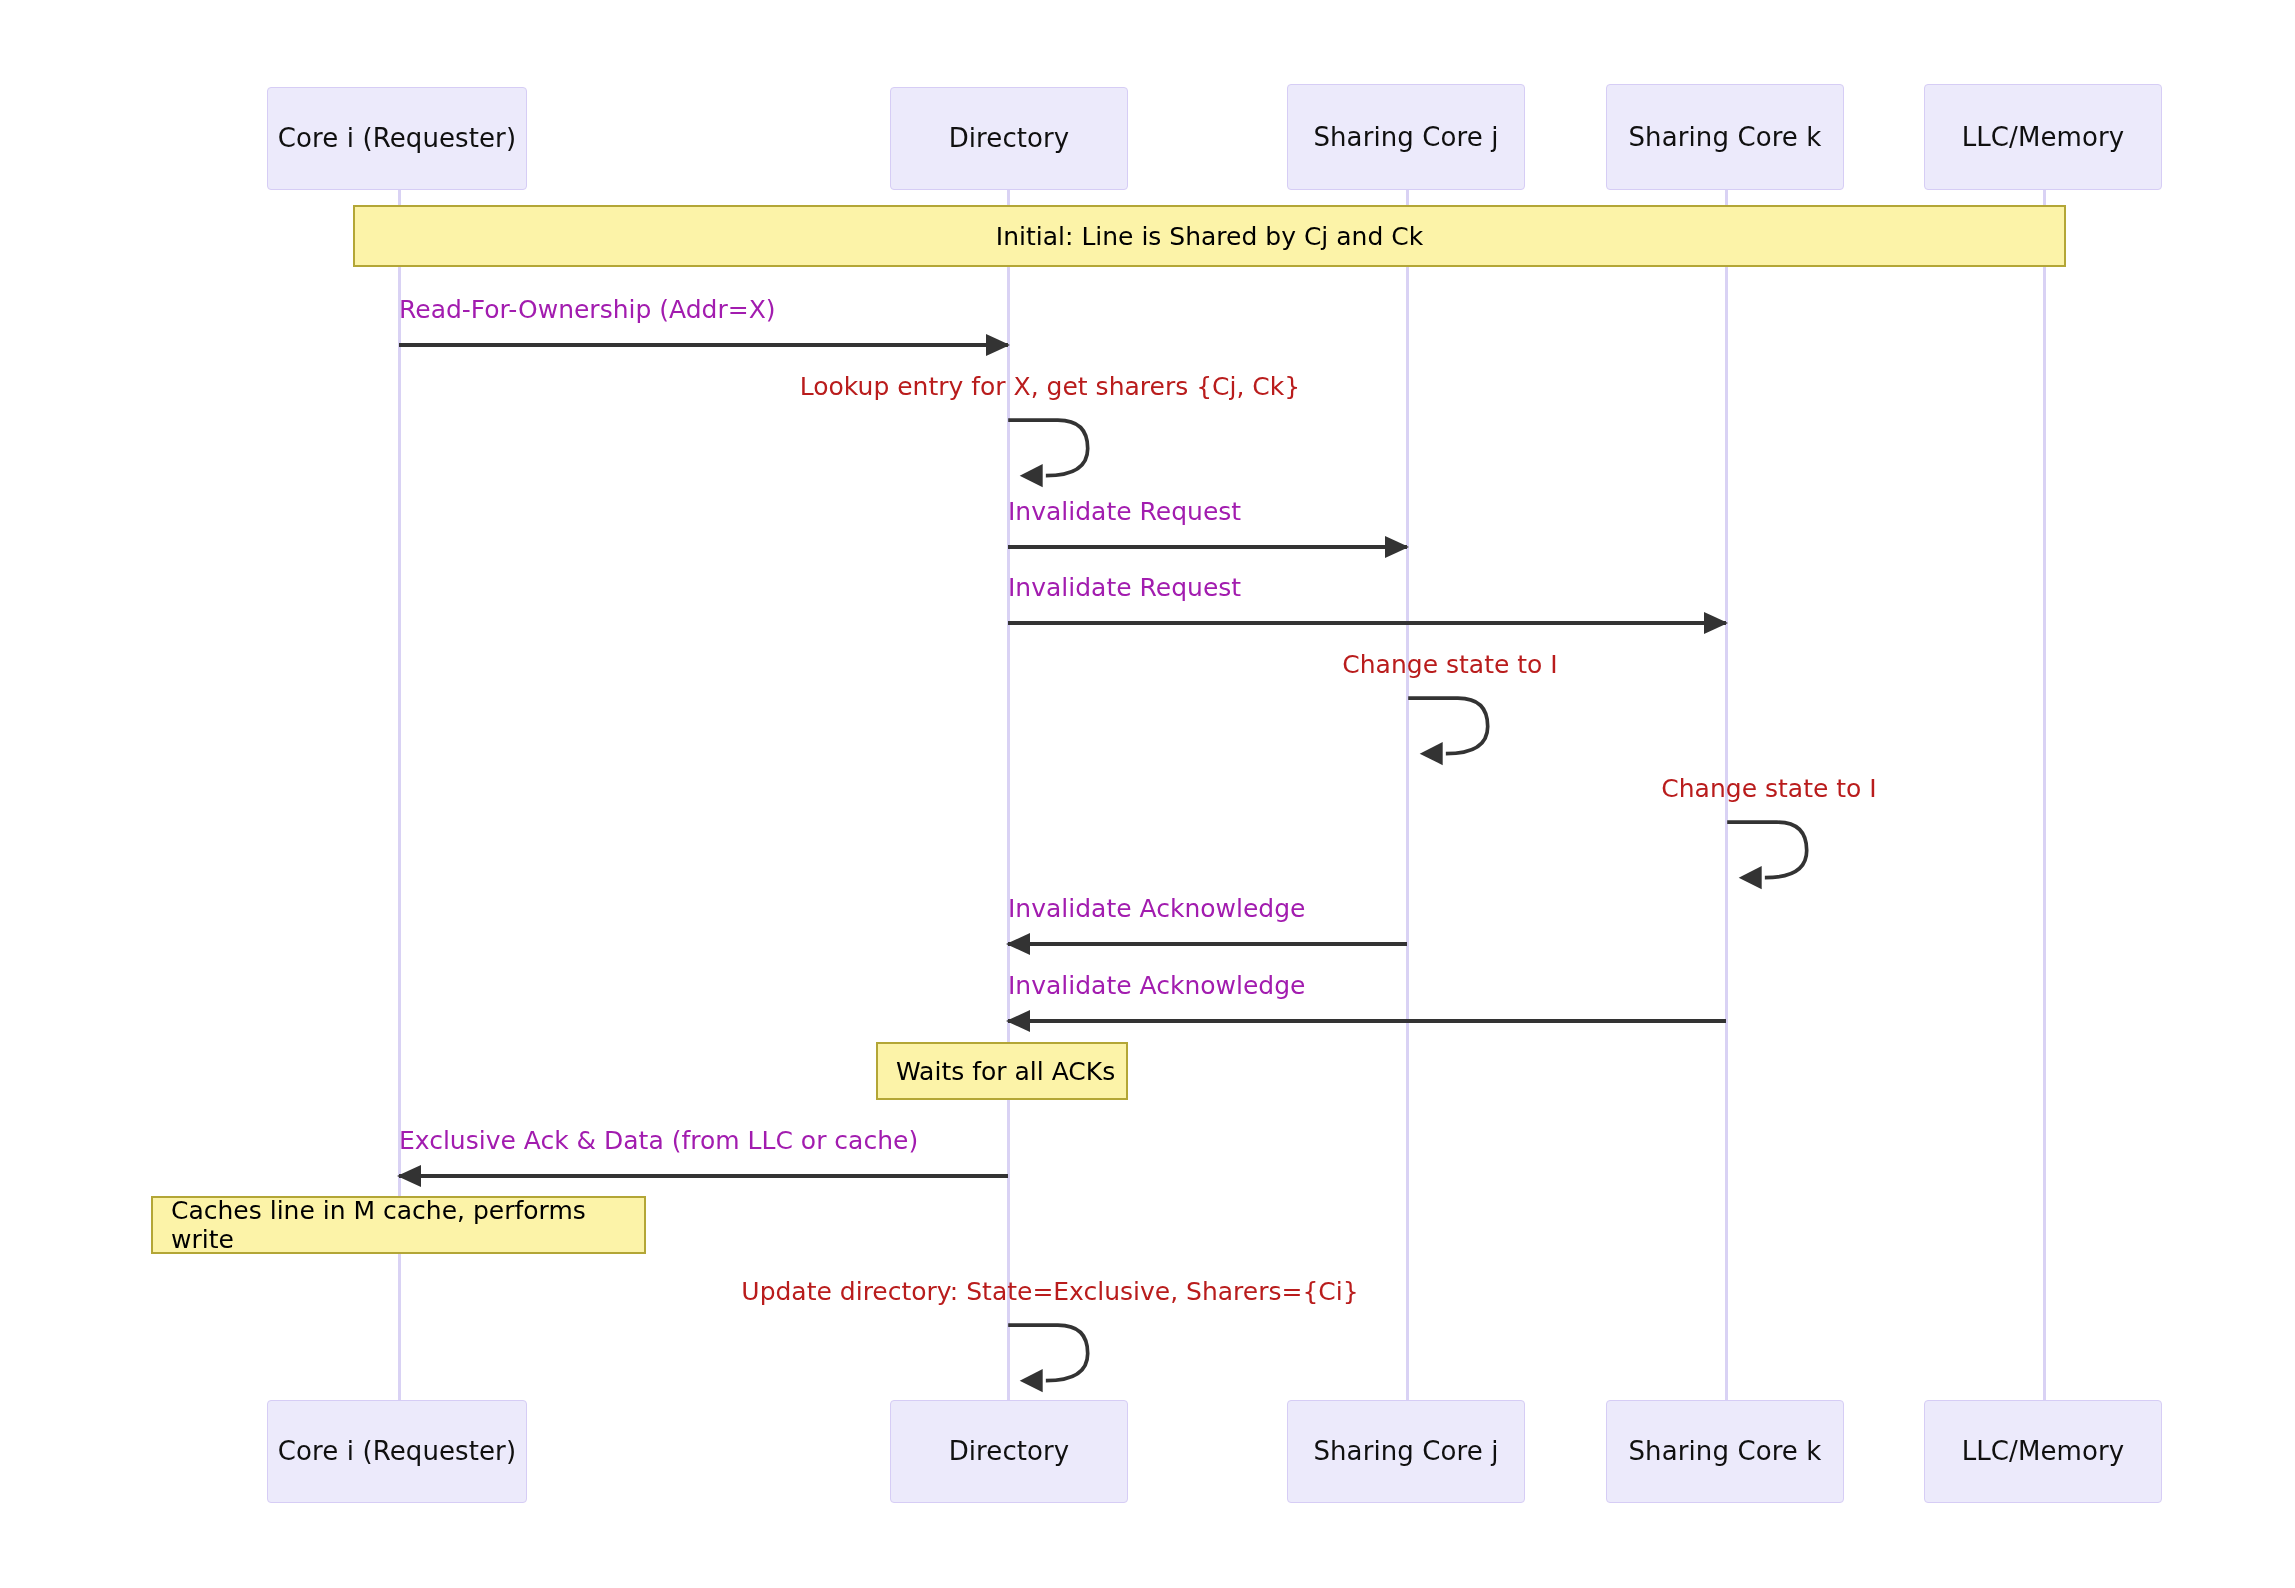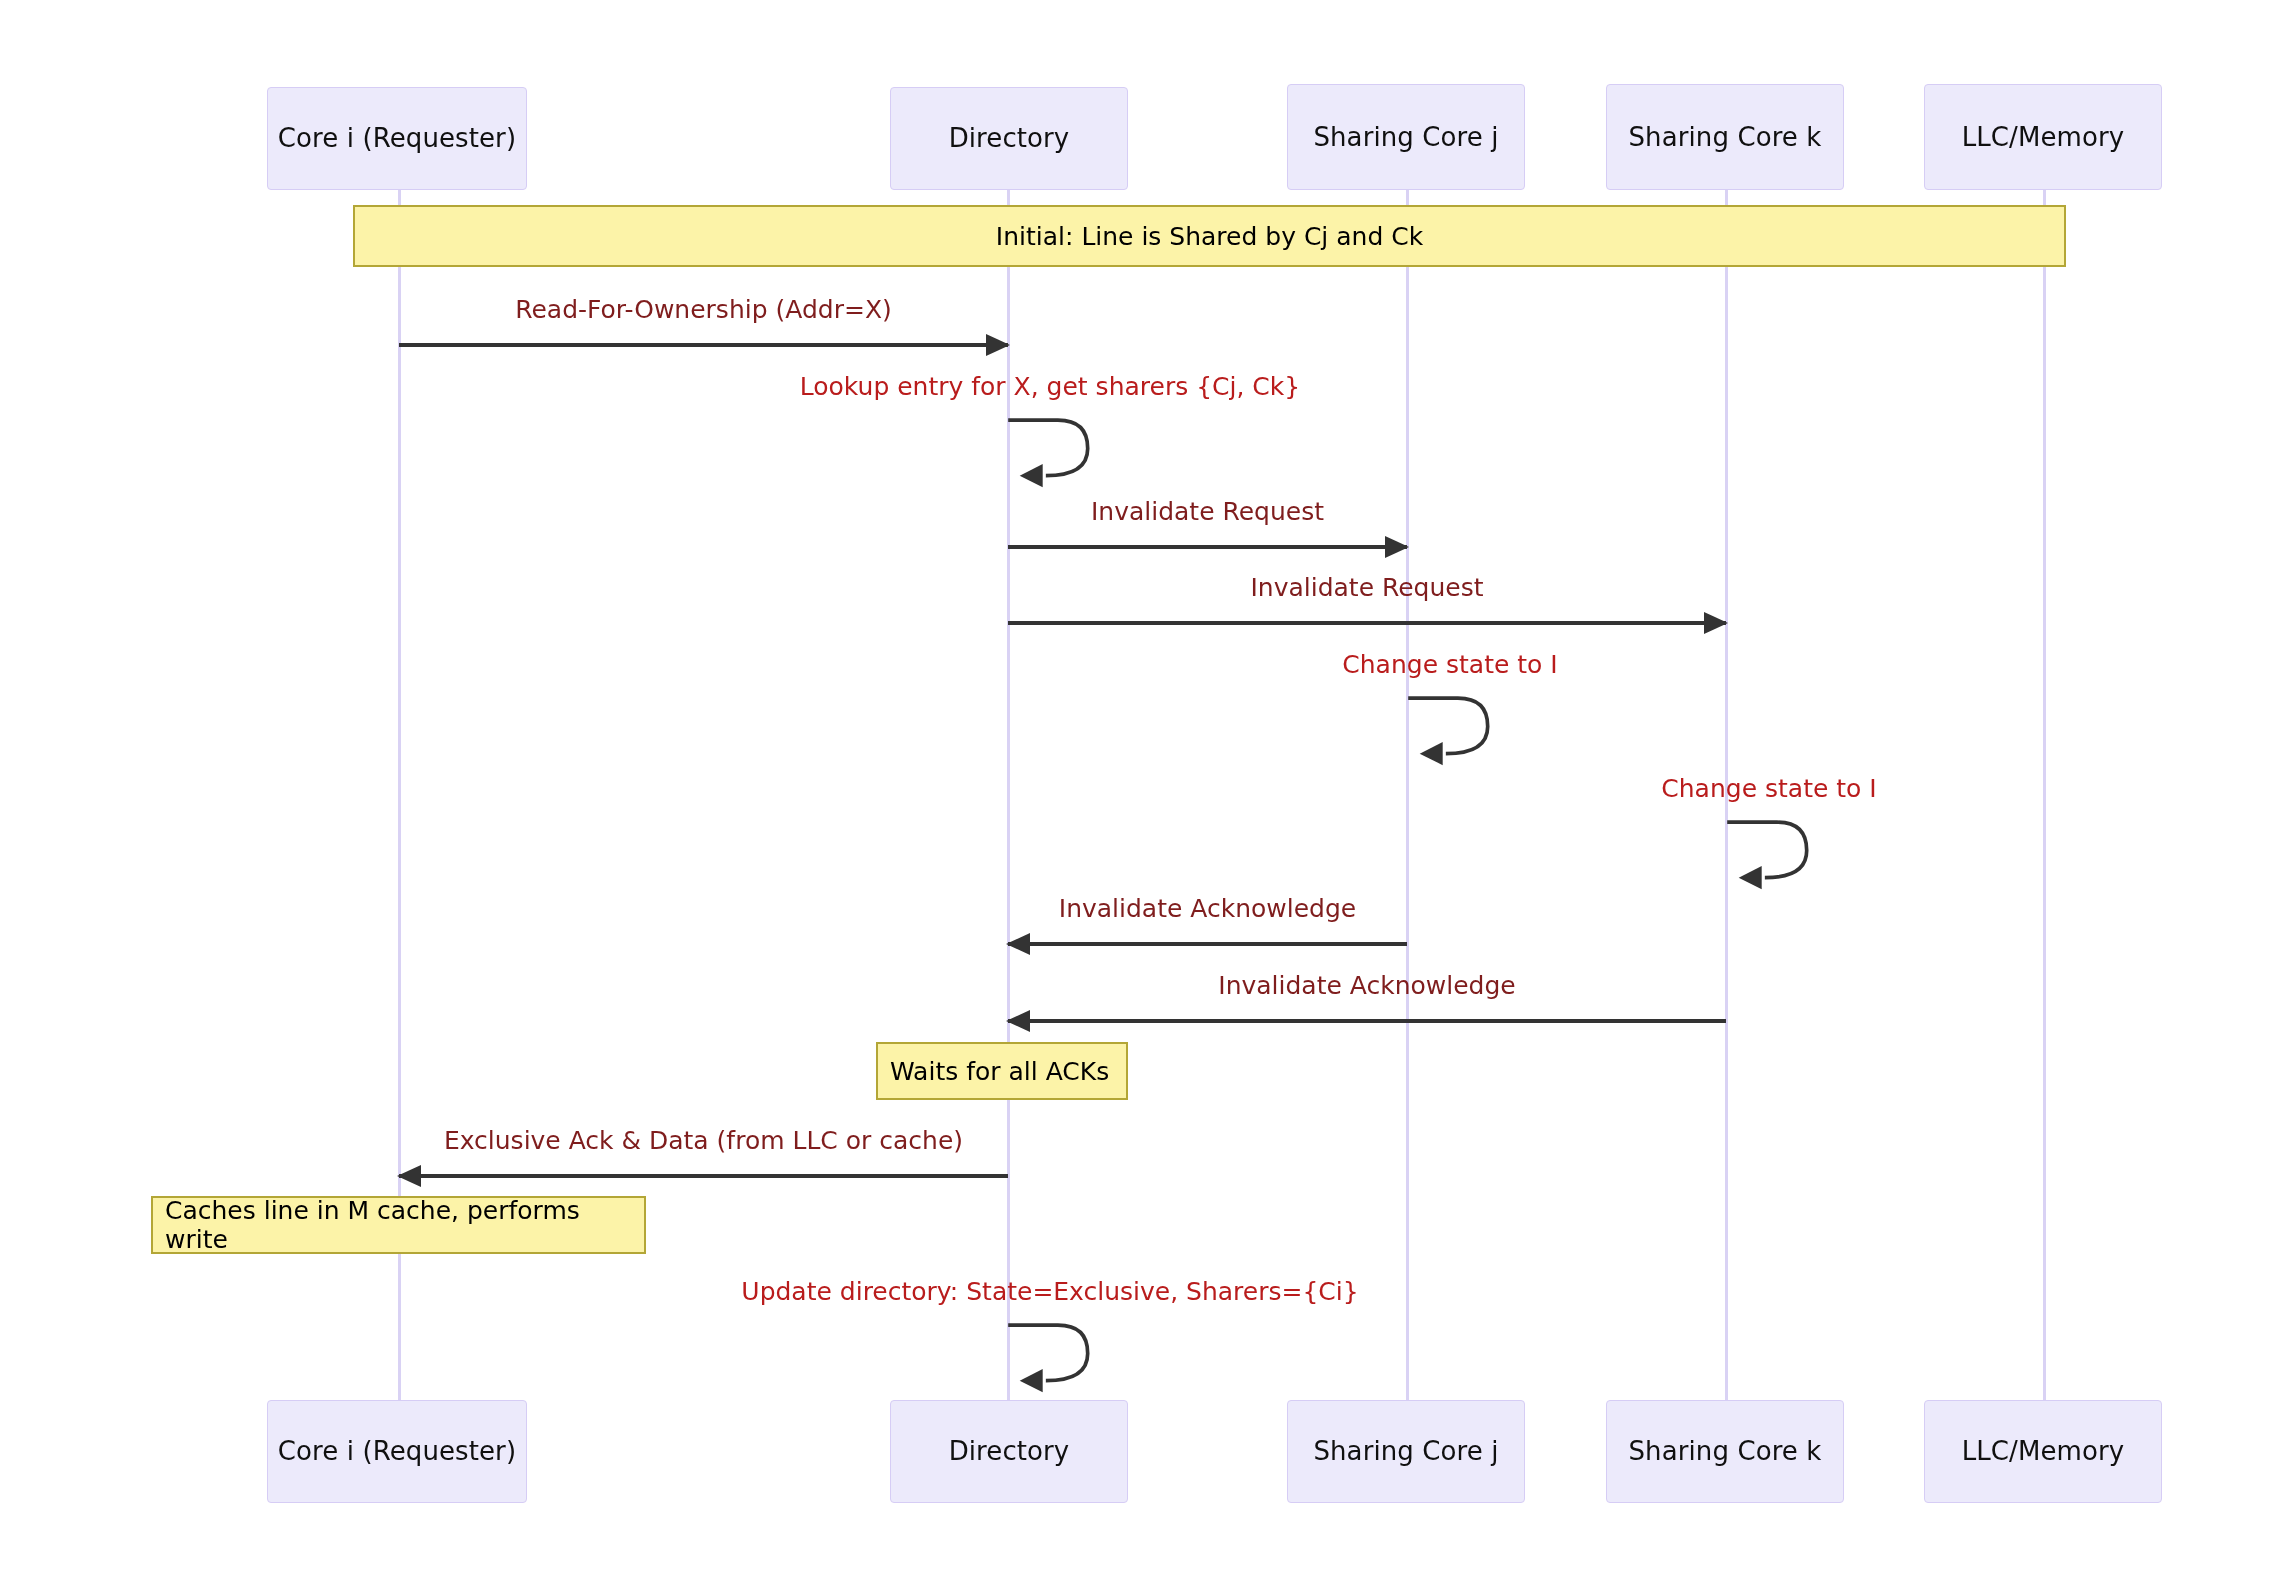--- a/index.html
+++ b/index.html
@@ -34,41 +34,41 @@
   .note{
     position:absolute;
     box-sizing:border-box;
     background:#FCF3A8;
     border:2.1px solid #B3A636;
     display:flex;align-items:center;
     color:#000000;
     font-size:25px;
   }
   .note.center{justify-content:center;}
-  .note.left{justify-content:flex-start;padding-left:12px;}
+  .note.left{justify-content:flex-start;padding-left:18px;}
 
   
   .msg{position:absolute;height:0;}
   .msg .line{
     position:absolute;left:0;top:0;width:100%;height:3.7px;background:#333333;
   }
   .msg .head{
     position:absolute;top:-9.5px;width:0;height:0;
     border-top:11px solid transparent;
     border-bottom:11px solid transparent;
   }
   .msg.right .head{right:-2.1px;border-left:24px solid #333333;}
   .msg.left  .head{left:-2.1px; border-right:24px solid #333333;}
   .msg .lbl{
     position:absolute;
     left:0;width:100%;
     top:-48px;
-    text-align:center;
+    text-align:left;
     font-size:25px;
-    color:#7f1d1d;
+    color:#a21caf;
     white-space:nowrap;
   }
 
   
   .selfmsg{position:absolute;}
   .selfmsg svg{position:absolute;left:0;top:0;overflow:visible;}
   .selfmsg .lbl{
     position:absolute;
     top:-44px;
     left:50%;

